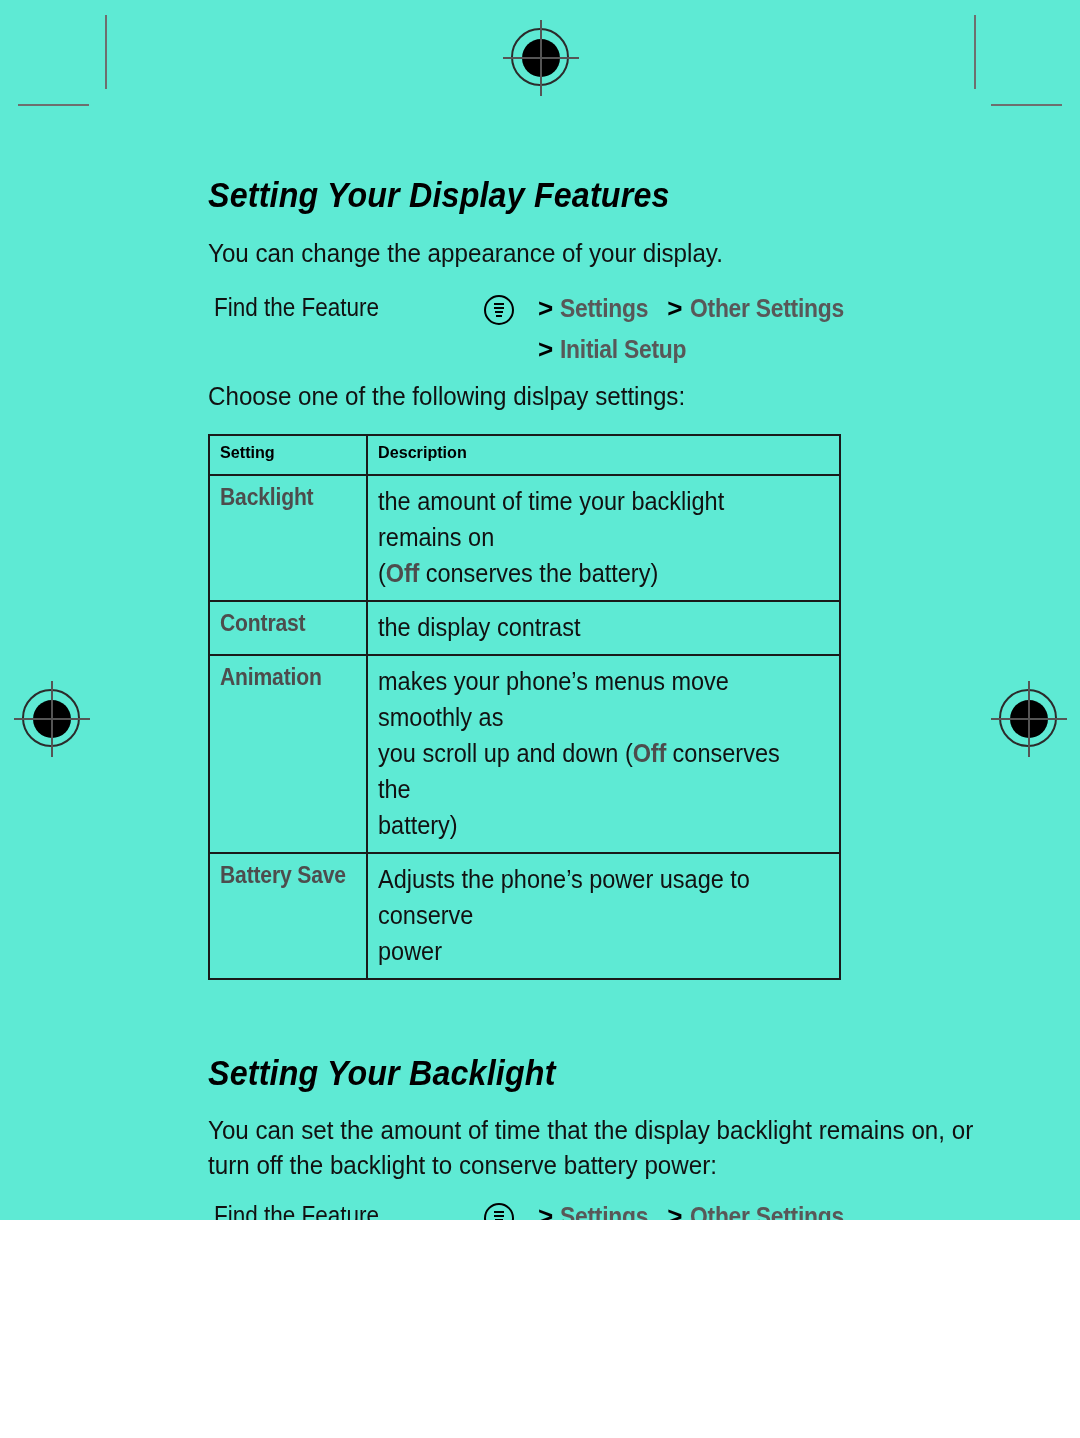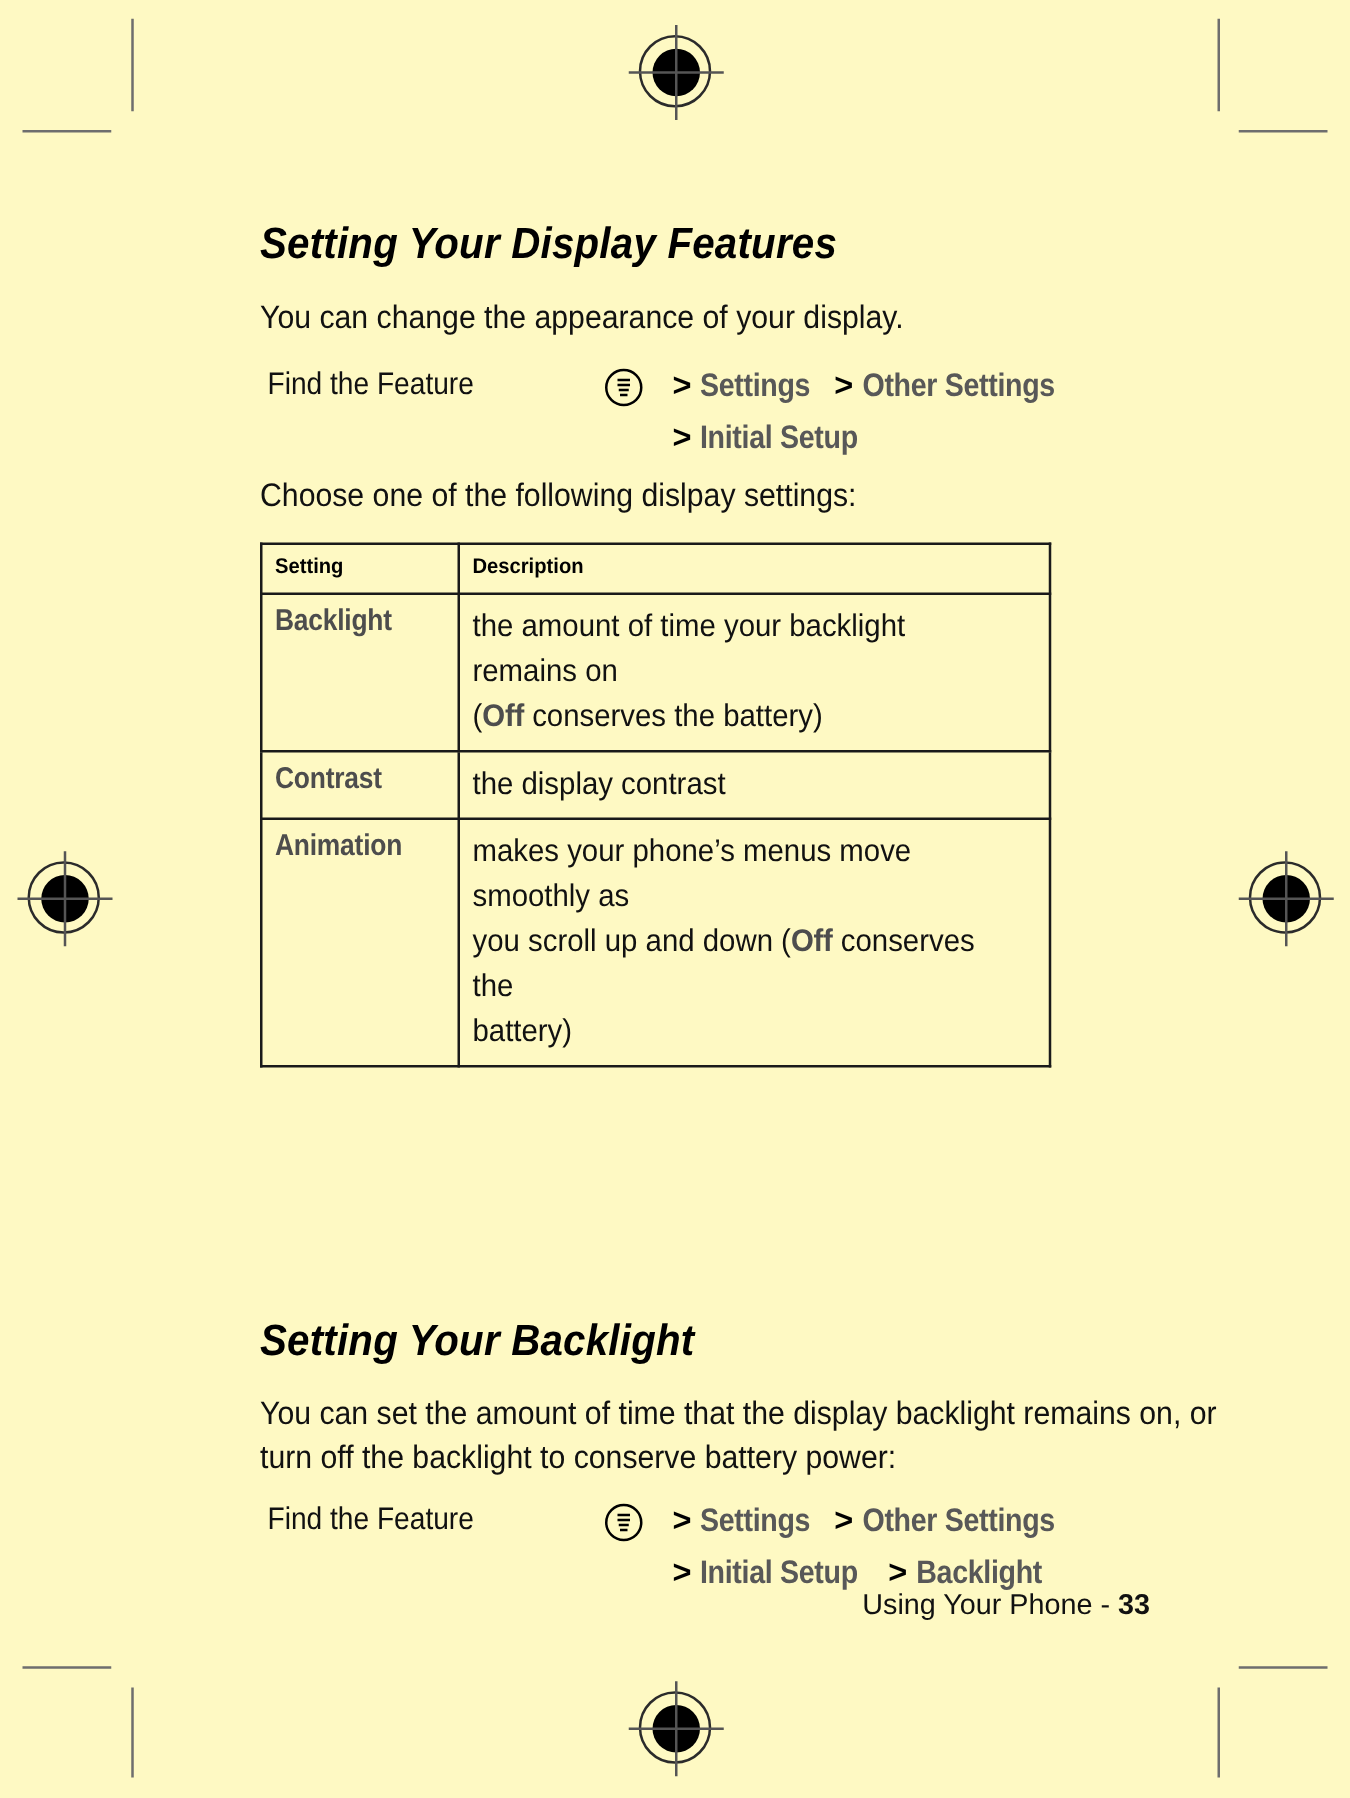--- a/index.html
+++ b/index.html
@@ -8,22 +8,22 @@
     padding: 0;
     background: #ffffff;
   }
   body {
     font-family: "Liberation Sans", sans-serif;
     -webkit-font-smoothing: antialiased;
   }
   #page {
     position: relative;
     width: 1080px;
-    height: 1438px;
-    background: #fef9c3;
+    height: 1220px;
+    background: #5eead4;
     overflow: hidden;
   }
 
   
   .crop-line {
     position: absolute;
     background: #6e6e6e;
   }
   .crop-v { width: 2px; }
   .crop-h { height: 2px; }
@@ -348,20 +348,27 @@
             </td>
           </tr>
           <tr>
             <td class="setting-name"><span>Animation</span></td>
             <td class="setting-desc">
               <span class="dtext"><span>makes your phone’s menus move smoothly as</span></span>
               <span class="dtext"><span>you scroll up and down (</span><span class="kw">Off</span><span> conserves the</span></span>
               <span class="dtext"><span>battery)</span></span>
             </td>
           </tr>
+          <tr>
+            <td class="setting-name"><span>Battery Save</span></td>
+            <td class="setting-desc">
+              <span class="dtext"><span>Adjusts the phone’s power usage to conserve</span></span>
+              <span class="dtext"><span>power</span></span>
+            </td>
+          </tr>
         </tbody>
     </table>
 
     <div class="h1" style="top:1053px;">Setting Your Backlight</div>
 
     <div class="body-text" style="top:1113px;">You can set the amount of time that the display backlight remains on, or</div>
     <div class="body-text" style="top:1148px;">turn off the backlight to conserve battery power:</div>
 
     <div class="fif-label" style="top:1201px;">Find the Feature</div>
 

